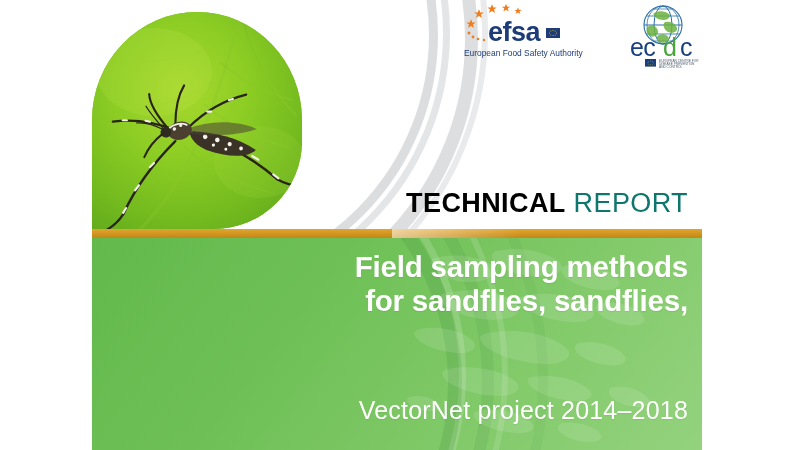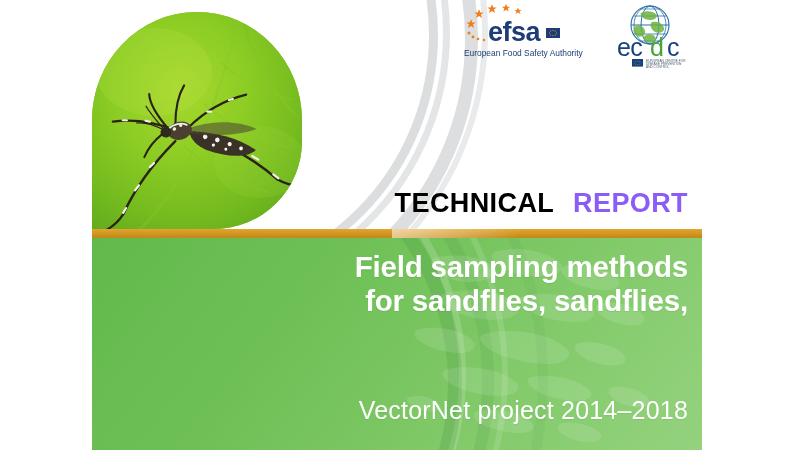--- a/index.html
+++ b/index.html
@@ -134,44 +134,43 @@
     pointer-events: none;
   }
 
   
   .logos {
     position: absolute;
     left: 370px; top: 4px;
     width: 236px; height: 62px;
     display: flex;
     align-items: flex-start;
-    gap: 12px;
+    gap: 25px;
   }
   .efsa-logo  { width: 136px; height: 58px; position: relative; }
   .ecdc-logo  { width: 92px;  height: 64px; position: relative; text-align: center; }
 
   
   .report-line {
     position: absolute;
     left: 0; top: 190px;
     width: 596px;
     text-align: right;
     white-space: nowrap;
     font-size: 27px;
     letter-spacing: .4px;
     line-height: 1;
   }
   .report-line .strong {
     font-weight: bold;
     color: #000000;
   }
   .report-line .light {
-    font-weight: bold;
-    color: #8b5cf6;
-    margin-left: 11px;
+    font-weight: normal;
+    color: #0f766e;
   }
 
   
   .title-block {
     position: absolute;
     left: 0; top: 12px;
     width: 596px;
     text-align: right;
     color: #ffffff;
   }

